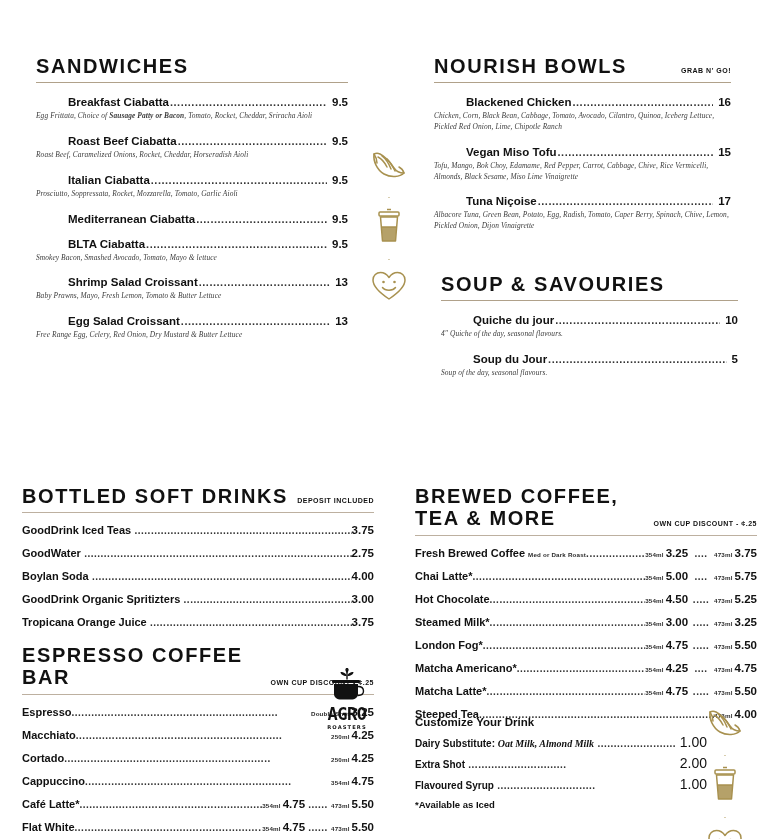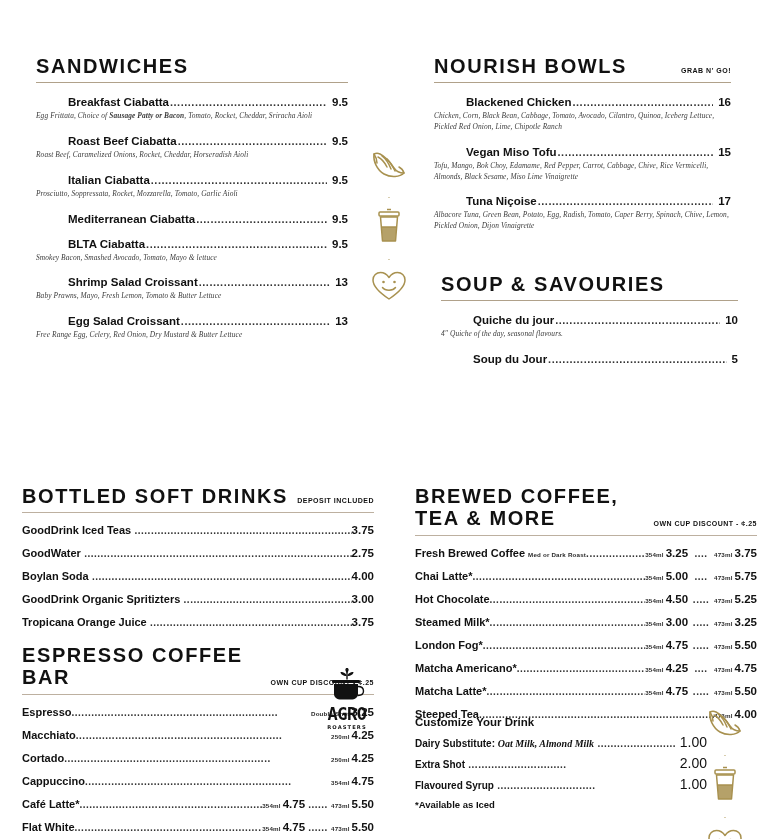--- a/index.html
+++ b/index.html
@@ -232,20 +232,21 @@
       </div>
       <div class="item-desc">4" Quiche of the day, seasonal flavours.</div>
     </div>
 
     <div class="item">
       <div class="item-line">
         <span class="item-name">Soup du Jour</span>
         <span class="dots">.............................................................................</span>
         <span class="item-price">5</span>
       </div>
+      <div class="item-desc">Soup of the day, seasonal flavours.</div>
     </div>
   </div>
 
   <div class="blk" id="bottled">
     <div class="sec-head">
       <div class="sec-title">BOTTLED SOFT DRINKS</div>
       <div class="sec-note">DEPOSIT INCLUDED</div>
     </div>
     <div class="rule thin"></div>
 

